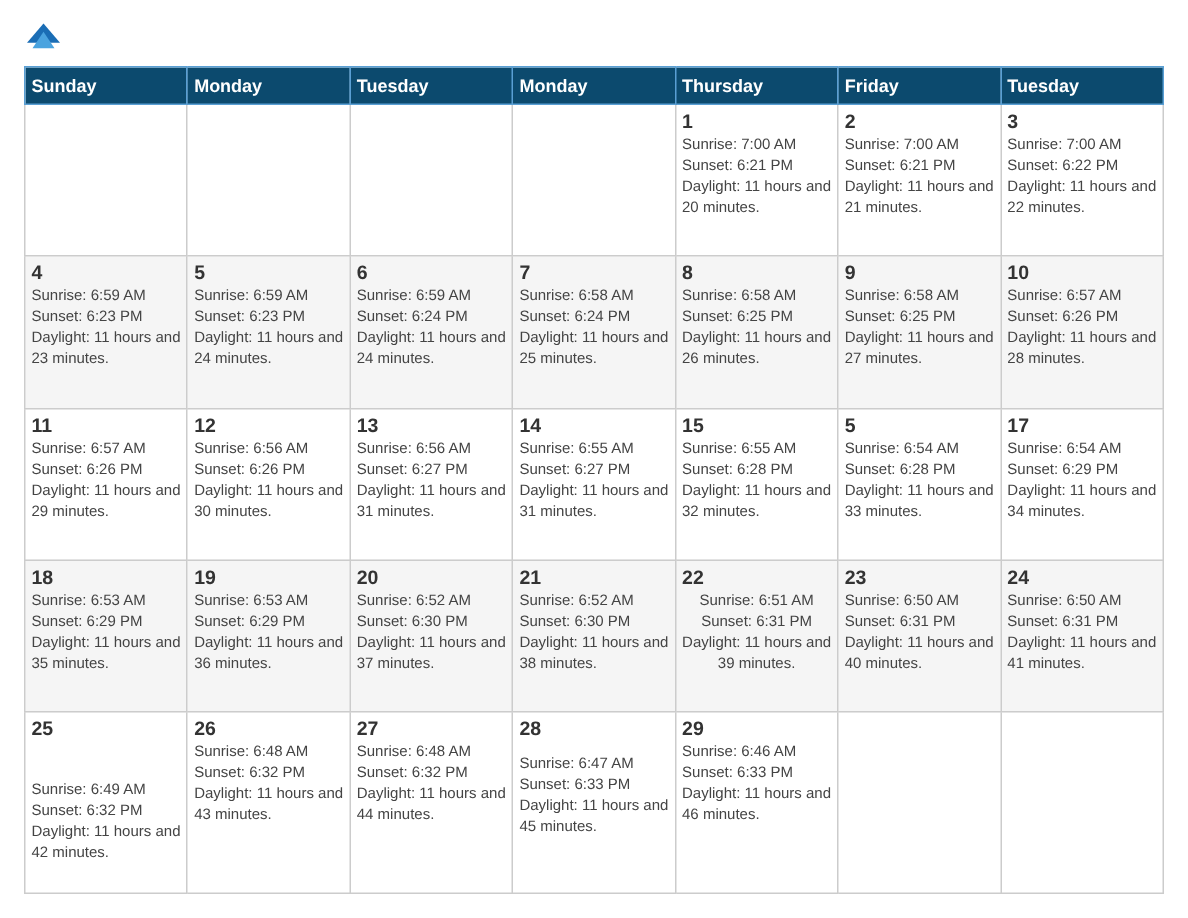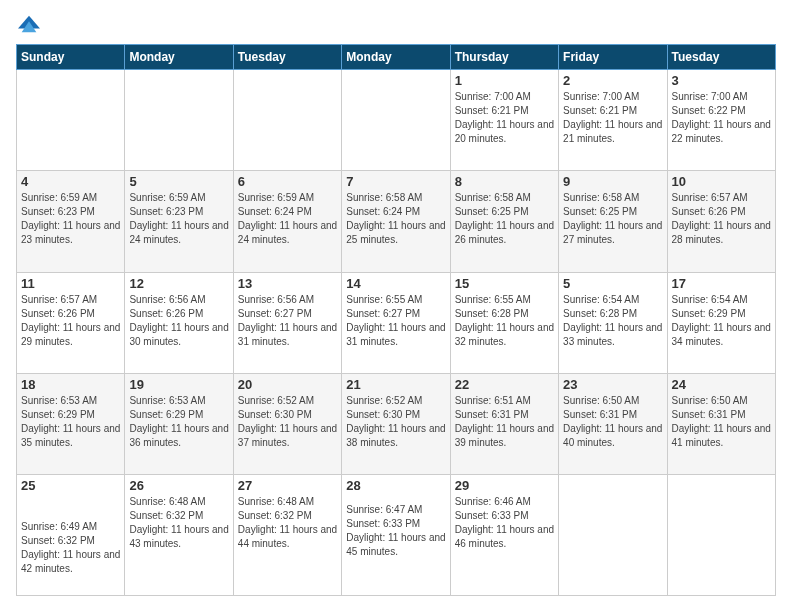--- a/index.html
+++ b/index.html
@@ -277,21 +277,21 @@
 Daylight: 11 hours and 37 minutes.</div>
           </td>
           <td>
             <span class="day-number">21</span>
             <div class="day-info" style="white-space: pre-line;">Sunrise: 6:52 AM
 Sunset: 6:30 PM
 Daylight: 11 hours and 38 minutes.</div>
           </td>
           <td>
             <span class="day-number">22</span>
-            <div class="day-info" style="white-space: pre-line;">Sunrise: 6:51 AM
+            <div class="day-info" style="white-space: pre-line; text-align: center;">Sunrise: 6:51 AM
 Sunset: 6:31 PM
 Daylight: 11 hours and 39 minutes.</div>
           </td>
           <td>
             <span class="day-number">23</span>
             <div class="day-info" style="white-space: pre-line;">Sunrise: 6:50 AM
 Sunset: 6:31 PM
 Daylight: 11 hours and 40 minutes.</div>
           </td>
           <td>

